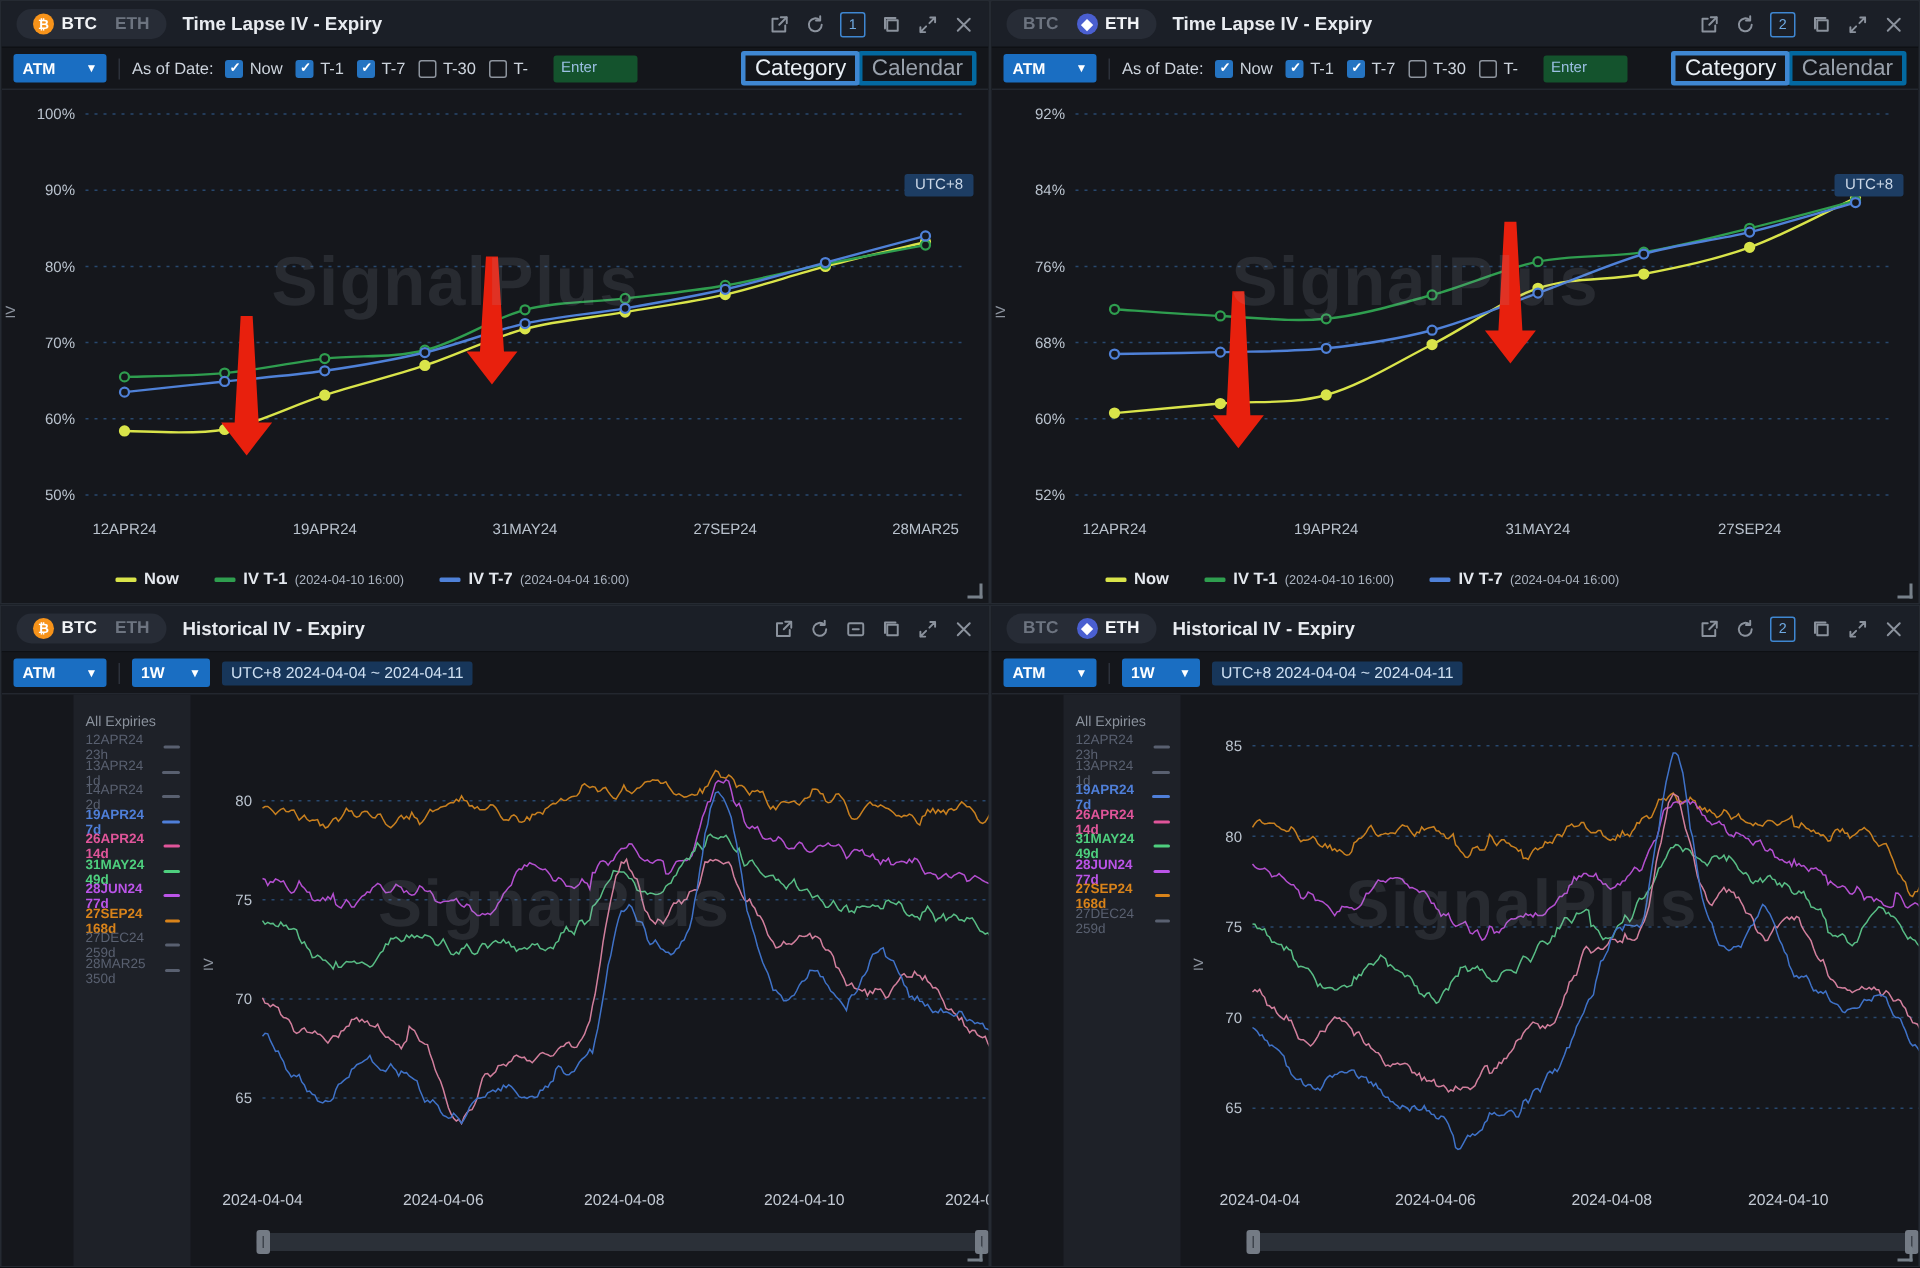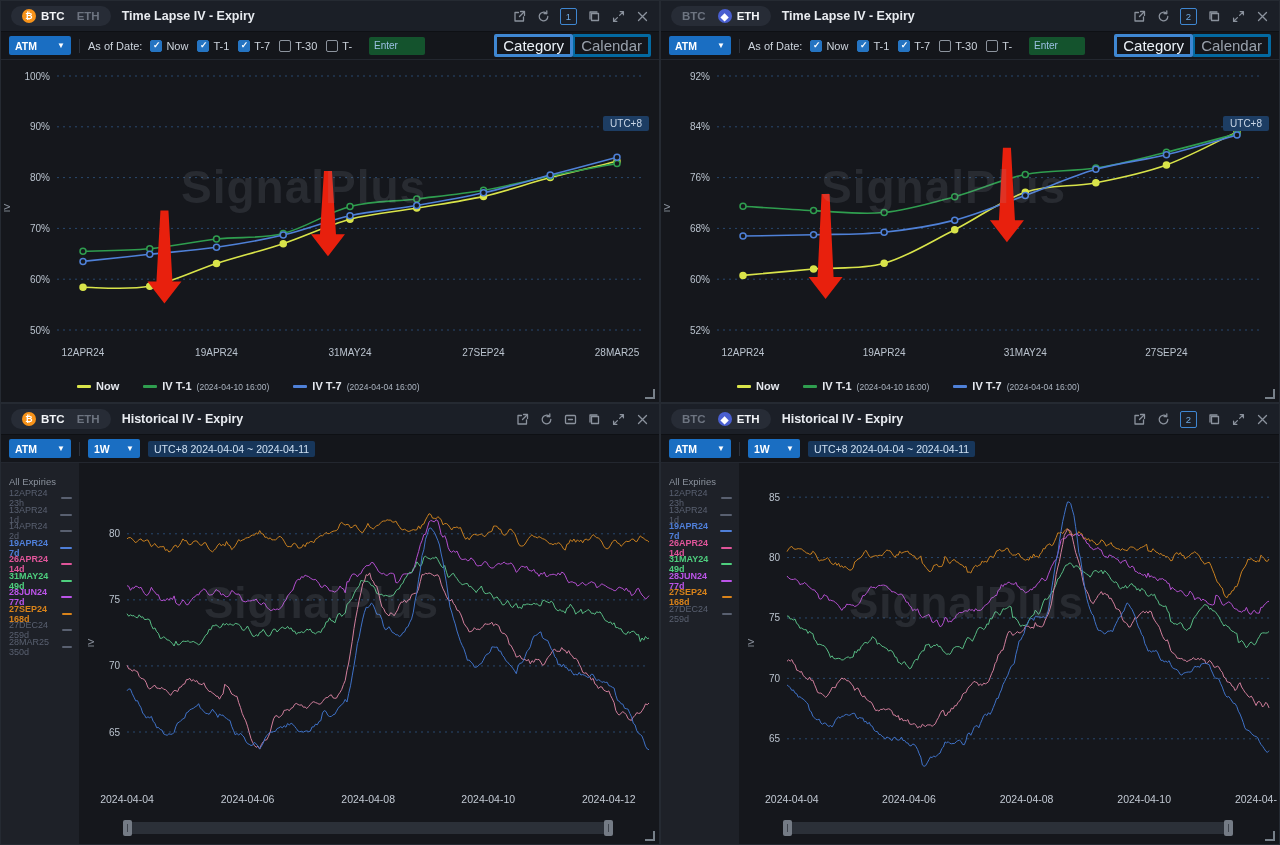--- a/index.html
+++ b/index.html
@@ -44,21 +44,21 @@
   .iv-label{position:absolute;left:2px;top:46%;transform:rotate(-90deg);font-size:9px;color:#8b929d;}
   .watermark{position:absolute;font-weight:bold;color:rgba(172,180,194,0.13);pointer-events:none;letter-spacing:1px;}
   .wm-top{top:100px;left:180px;font-size:46px;}
   .wm-bot{top:115px;left:125px;font-size:44px;}
   .legend{display:flex;align-items:center;gap:24px;padding-left:76px;flex:0 0 32px;height:32px;}
   .lg-item{display:flex;align-items:baseline;gap:5px;}
   .lg-swatch{width:14px;height:3px;border-radius:1px;align-self:center;}
   .lg-name{font-size:11px;color:#e4e8ee;font-weight:bold;}
   .lg-sub{font-size:8.5px;color:#aab3bf;text-align:center;}
   .p-body{display:flex;flex:1;}
-  .sidebar{width:78px;flex:0 0 78px;background:#1e2128;padding:9px 0 0 8px;box-sizing:border-box;}
+  .sidebar{width:78px;flex:0 0 78px;background:#1e2128;padding:9px 0 0 8px;box-sizing:border-box;margin-left:48px;}
   .exp-item{display:flex;align-items:center;height:16.5px;font-size:9px;color:#596070;cursor:pointer;}
   .exp-item .dash{width:12px;height:2px;background:#596070;margin-left:auto;margin-right:7px;border-radius:1px;}
   .exp-header{color:#8a919c;font-size:9.5px;height:18px;display:flex;align-items:center;}
   .chart-area{position:relative;flex:1;}
   .slider{position:relative;height:12px;background:#2b3038;border-radius:6px;margin:7px 46px 0 44px;cursor:pointer;}
   .handle{position:absolute;top:-2px;width:9px;height:16px;background:#747b85;border-radius:2px;cursor:ew-resize;}
   .handle::after{content:"";position:absolute;left:4px;top:4px;width:1px;height:8px;background:#3e444d;}
   .handle.left{left:0;}
   .handle.right{right:0;}
   .resize-corner{position:absolute;right:4px;bottom:3px;width:8px;height:8px;border-right:2px solid #778089;border-bottom:2px solid #778089;}

